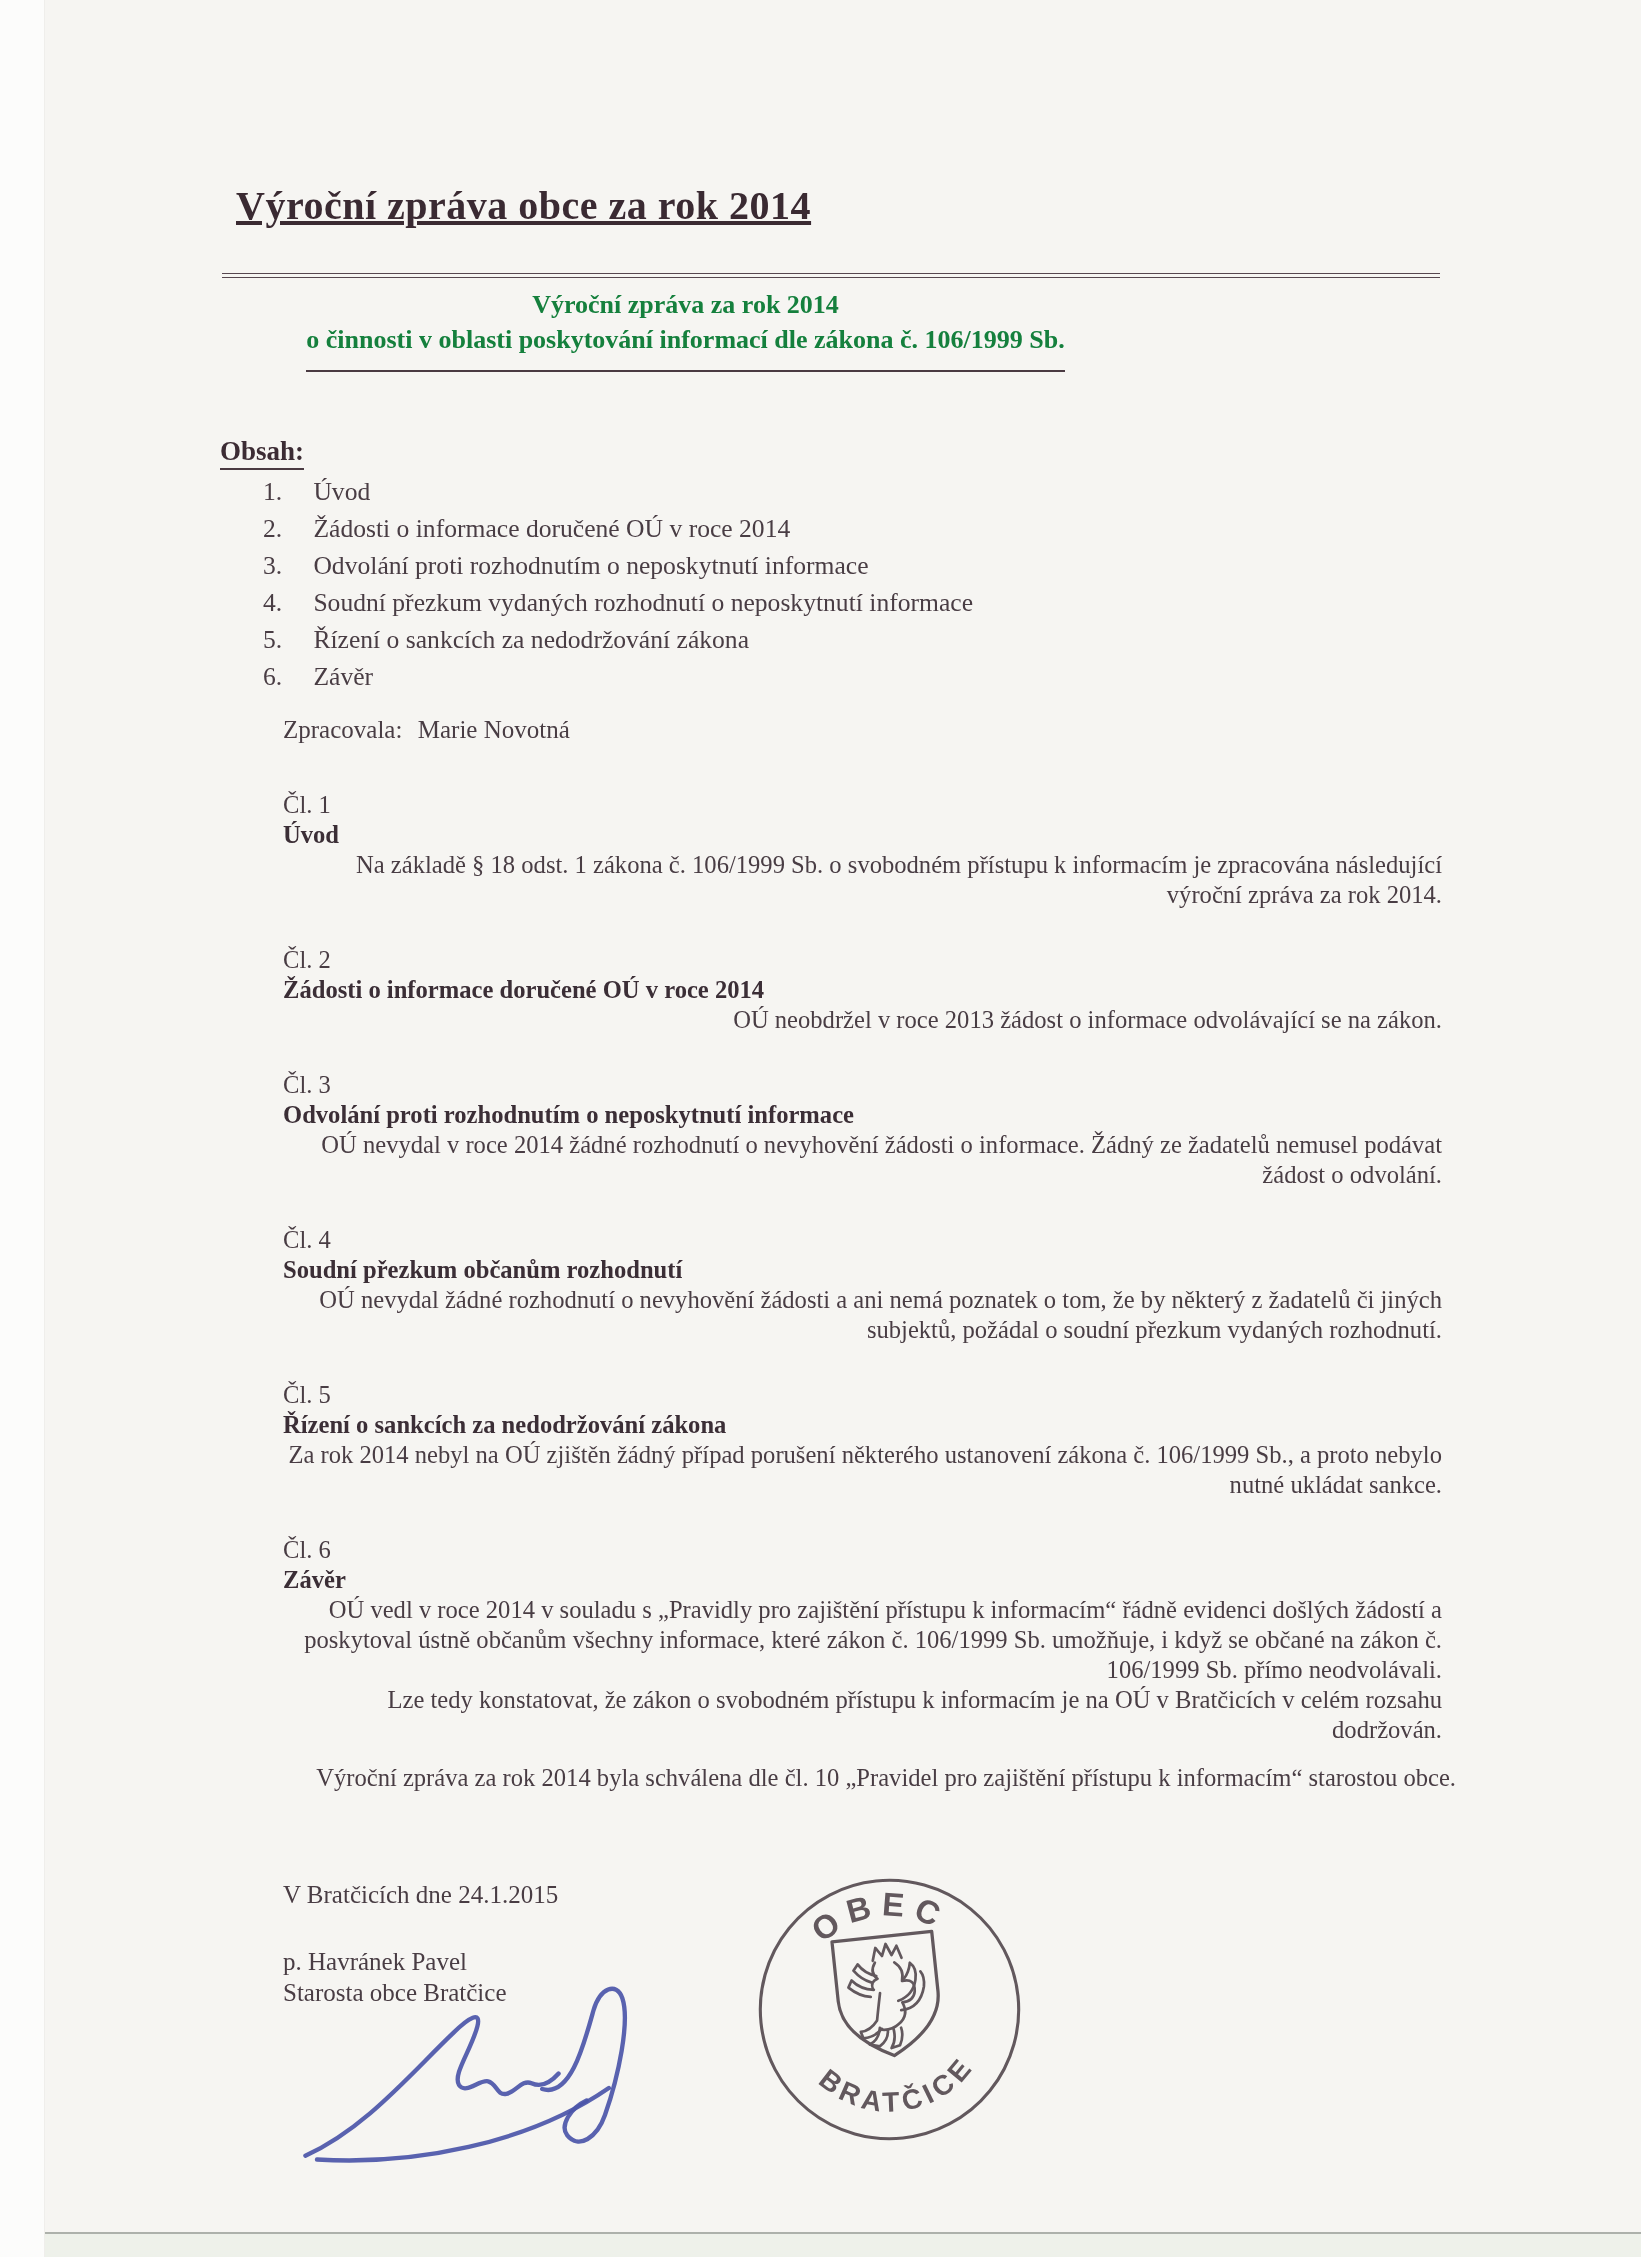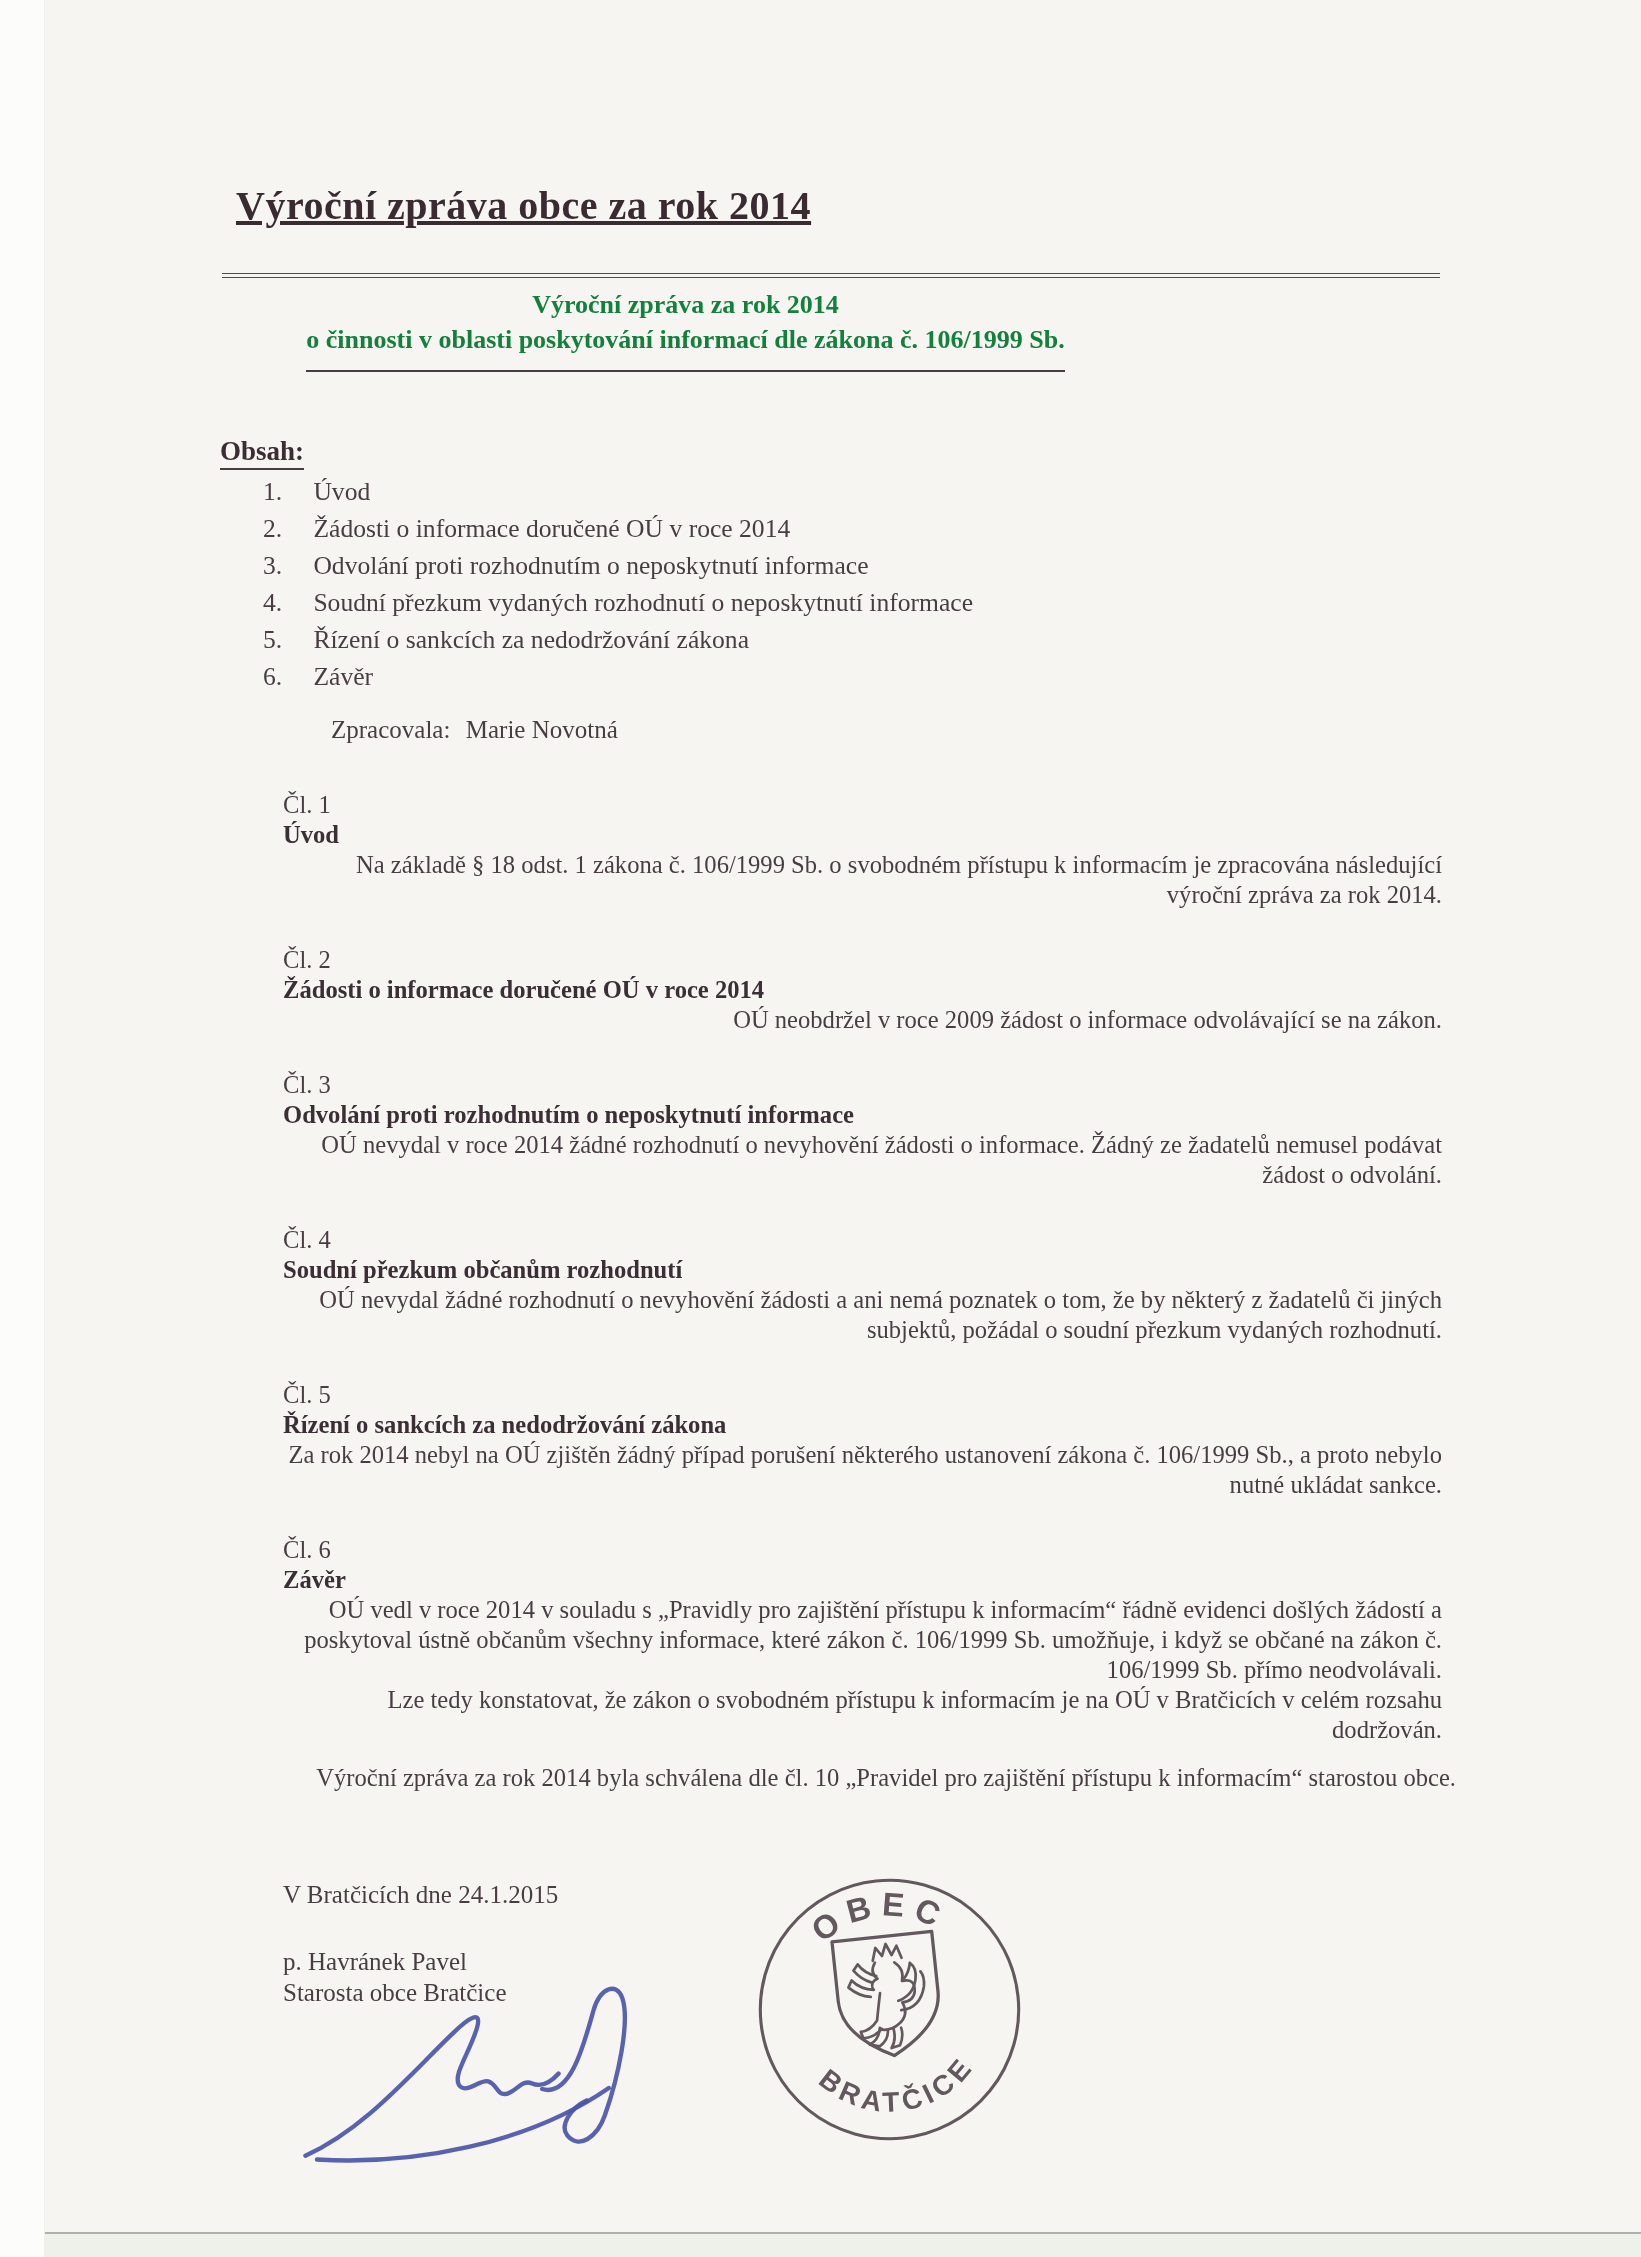--- a/index.html
+++ b/index.html
@@ -35,21 +35,21 @@
     font-size:27px;font-weight:bold;color:#3c2c34;
     border-bottom:2.4px solid #4a3a42;padding-bottom:1px;
   }
   .toc{
     position:absolute;left:263px;top:473px;margin:0;padding:0;list-style:none;
     font-size:25.6px;line-height:37px;
   }
   .toc-num{display:inline-block;width:35px;}
   .toc-label{margin-left:15.4px;}
 
-  .prepared{position:absolute;left:283px;top:716px;font-size:25px;margin-left:48px;}
+  .prepared{position:absolute;left:283px;top:716px;font-size:25px;}
   .prepared span + span{margin-left:15.4px;}
 
   .sections{position:absolute;left:283px;top:790px;width:1159px;font-size:24.6px;line-height:30px;}
   .article{margin:0 0 35px 0;}
   .art-heading{font-weight:bold;color:#3b2e36;}
   .para{margin:0;text-align:right;}
 
   .approval{position:absolute;left:283px;top:1763px;width:1173px;font-size:24.6px;line-height:30px;}
   .place-date{position:absolute;left:283px;top:1881px;font-size:25px;}
   .signatory{position:absolute;left:283px;top:1946px;font-size:25px;line-height:31px;}
@@ -119,21 +119,21 @@
     <div class="art-heading">Úvod</div>
     <div class="art-paras">
           <div class="para">Na základě § 18 odst. 1 zákona č. 106/1999 Sb. o svobodném přístupu k informacím je zpracována následující výroční zpráva za rok 2014.</div>
         </div>
   </section>
 
   <section class="article">
     <div class="art-num">Čl. 2</div>
     <div class="art-heading">Žádosti o informace doručené OÚ v roce 2014</div>
     <div class="art-paras">
-          <div class="para">OÚ neobdržel v roce 2009 žádost o informace odvolávající se na zákon.</div>
+          <div class="para">OÚ neobdržel v roce 2013 žádost o informace odvolávající se na zákon.</div>
         </div>
   </section>
 
   <section class="article">
     <div class="art-num">Čl. 3</div>
     <div class="art-heading">Odvolání proti rozhodnutím o neposkytnutí informace</div>
     <div class="art-paras">
           <div class="para">OÚ nevydal v roce 2014 žádné rozhodnutí o nevyhovění žádosti o informace. Žádný ze žadatelů nemusel podávat žádost o odvolání.</div>
         </div>
   </section>

